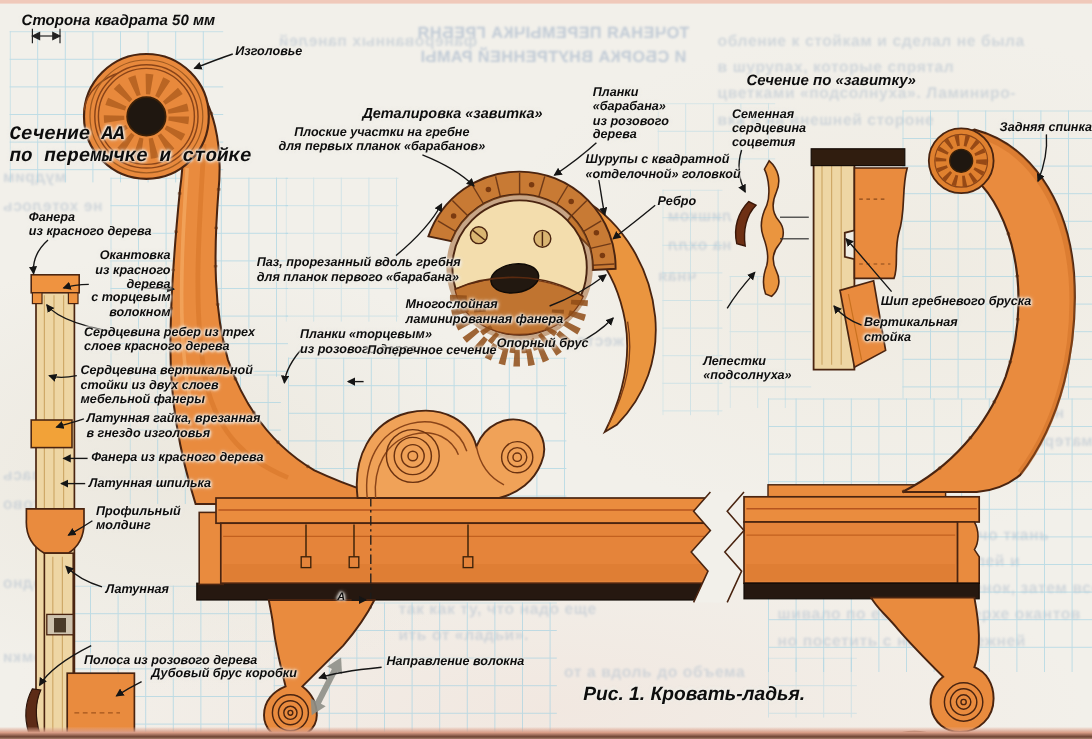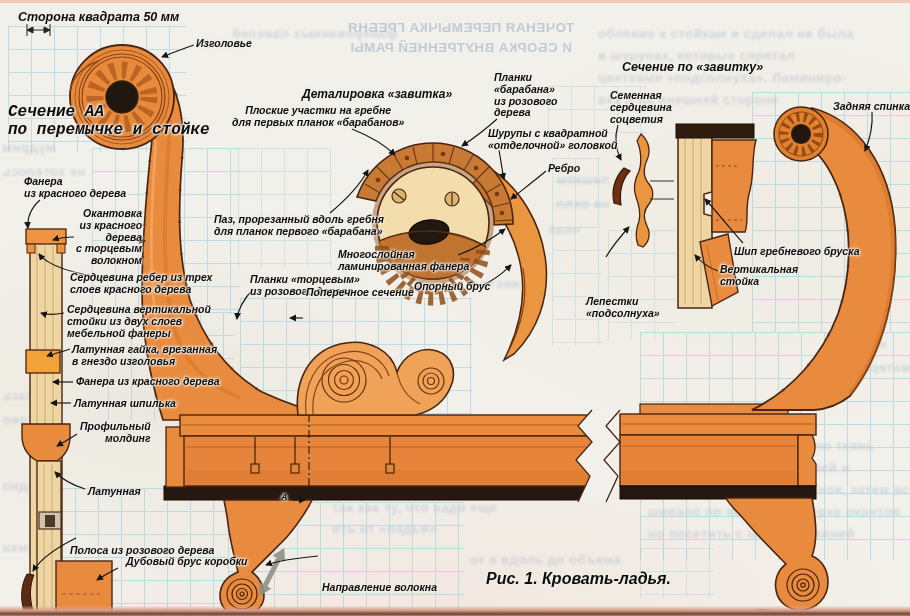--- a/index.html
+++ b/index.html
@@ -360,34 +360,34 @@
       <div class="lbl" style="left: 72px; top: 344px;">
         <div>Латунная гайка, врезанная</div>
         <div>в гнездо изголовья</div>
       </div>
       <div class="lbl" style="left: 76px; top: 376px;">
         <div>Фанера из красного дерева</div>
       </div>
       <div class="lbl" style="left: 74px; top: 398px;">
         <div>Латунная шпилька</div>
       </div>
-      <div class="lbl" style="left: 80px; top: 421px; text-align: right;">
+      <div class="lbl" style="left: 80px; top: 421px;">
         <div>Профильный</div>
         <div>молдинг</div>
       </div>
       <div class="lbl" style="left: 88px; top: 486px;">
         <div>Латунная</div>
       </div>
       <div class="lbl" style="left: 70px; top: 526px; margin-top: 19px;">
         <div>Полоса из розового дерева</div>
       </div>
       <div class="lbl" style="left: 102px; top: 556px; padding-left: 24px;">
         <div>Дубовый брус коробки</div>
       </div>
-      <div class="lbl" style="left: 322px; top: 546px; margin-top: 36px;">
+      <div class="lbl" style="left: 322px; top: 546px;">
         <div>Направление волокна</div>
       </div>
       <div class="lbl" style="left: 302px; top: 88px; font-size: 12px;">
         <div>Деталировка «завитка»</div>
       </div>
       <div class="lbl" style="left: 232px; top: 105px; text-align: center;">
         <div>Плоские участки на гребне</div>
         <div>для первых планок «барабанов»</div>
       </div>
       <div class="lbl" style="left: 494px; top: 72px;">

